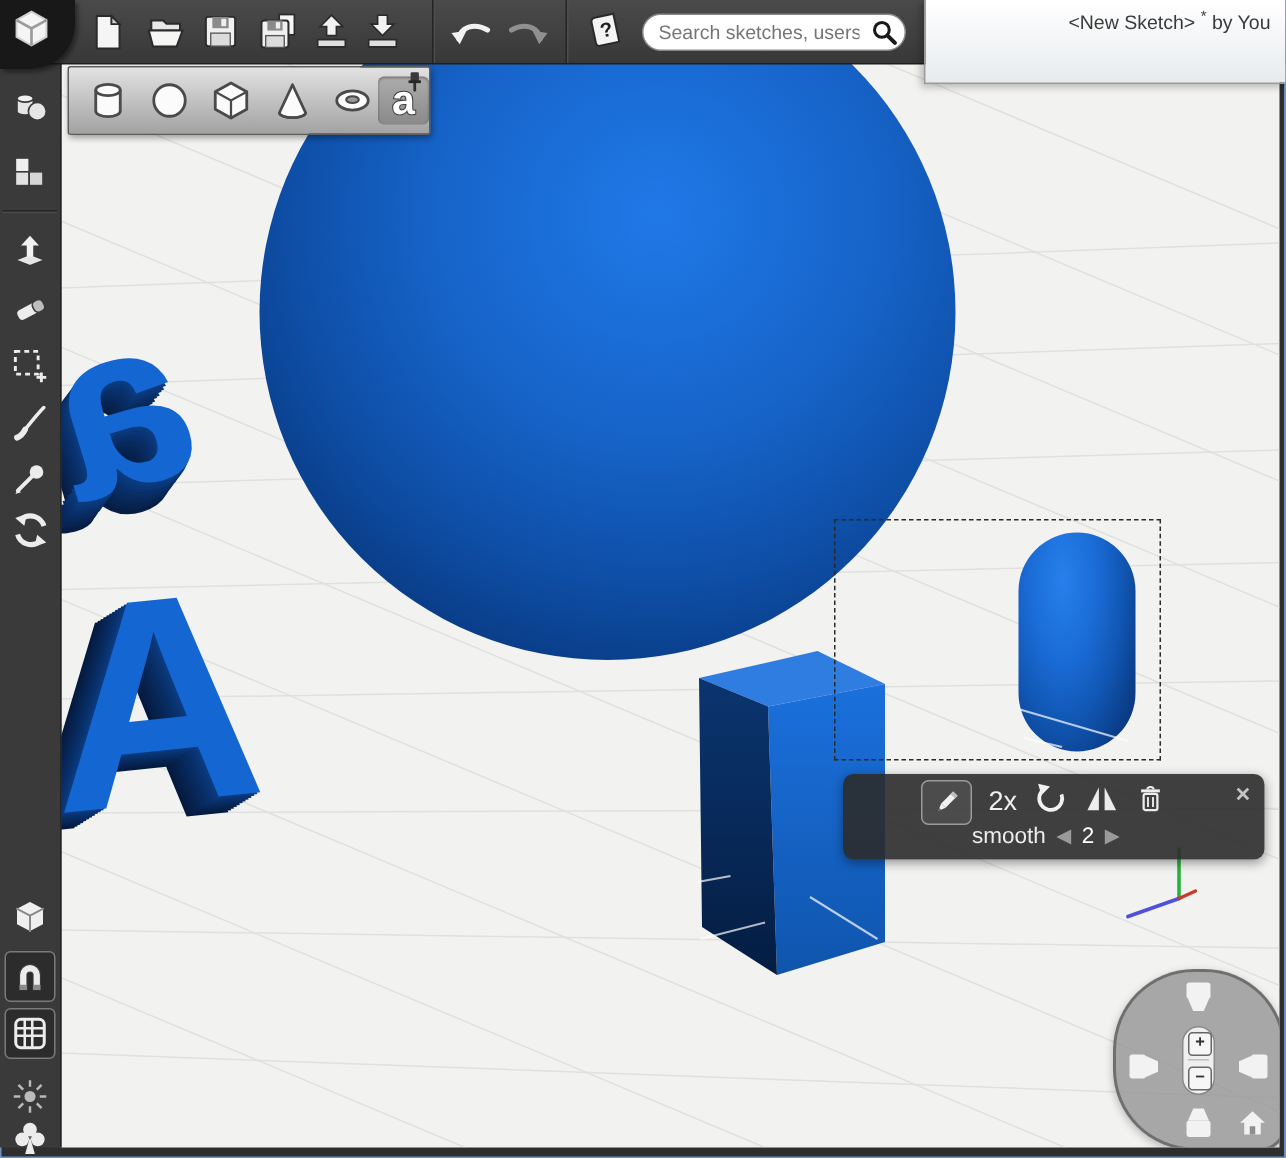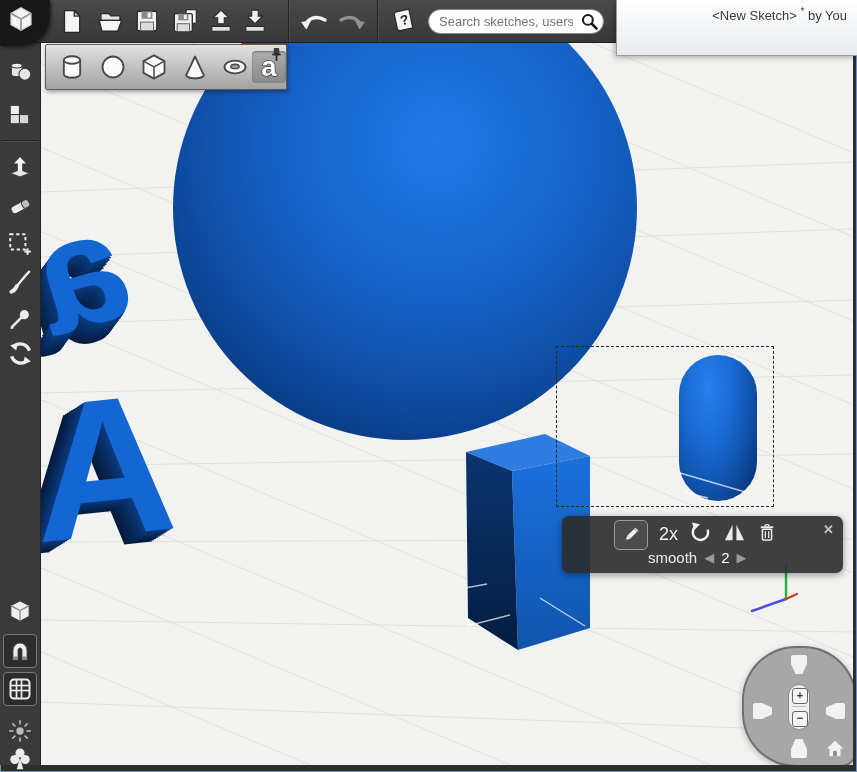--- a/index.html
+++ b/index.html
@@ -55,21 +55,21 @@
   .pbtn.selected{background:rgba(40,40,40,.25);box-shadow:inset 0 1px 2px rgba(0,0,0,.35);}
   .pin{position:absolute;right:4px;top:2px;}
   
   .ctx{position:absolute;left:522px;top:474px;width:281px;height:57px;border-radius:7px;z-index:7;
     background:rgba(43,43,43,.9);box-shadow:0 2px 7px rgba(0,0,0,.4);}
   .ctxrow1{position:absolute;left:52px;top:3px;height:31px;display:flex;align-items:center;gap:11px;}
   .pencilbtn{width:32px;height:28px;border:1px solid #9a9a9a;border-radius:5px;background:rgba(255,255,255,.07);
     display:flex;align-items:center;justify-content:center;}
   .ctxlabel{font-size:18px;color:#f0f0f0;}
   .ctxclose{position:absolute;right:9px;top:6px;font-size:13px;font-weight:bold;color:#c4c4c4;cursor:default;}
-  .ctxrow2{position:absolute;left:86px;top:33px;display:flex;align-items:center;gap:7px;}
+  .ctxrow2{position:absolute;left:86px;top:33px;display:flex;gap:7px;}
   .smoothlbl{font-size:15px;color:#ececec;}
   .stepper{font-size:13px;color:#9a9a9a;}
   .smoothval{font-size:15px;color:#ffffff;}
   
   .navpad{position:absolute;left:702px;top:604px;width:111px;height:117px;z-index:8;
     background:rgba(150,150,150,.82);border:2px solid rgba(92,92,92,.75);
     border-radius:54px 54px 16px 54px;box-shadow:0 2px 6px rgba(0,0,0,.25);}
   .npitem{position:absolute;}
   .zoompill{position:absolute;left:44px;top:36px;width:22px;height:46px;background:#efefef;border:1px solid #8a8a8a;
     border-radius:11px;box-sizing:border-box;}

